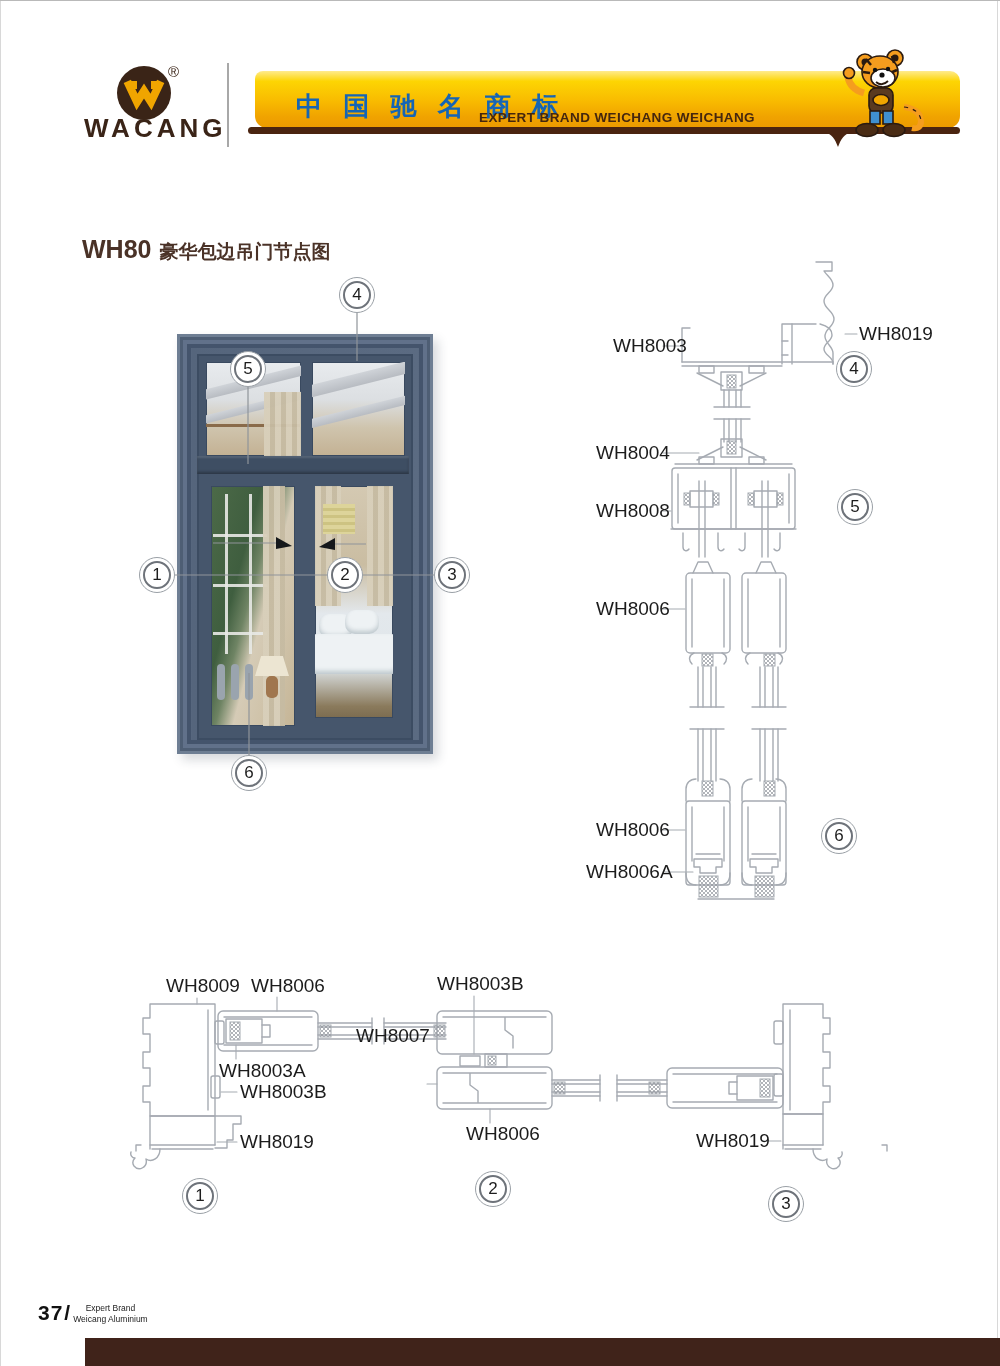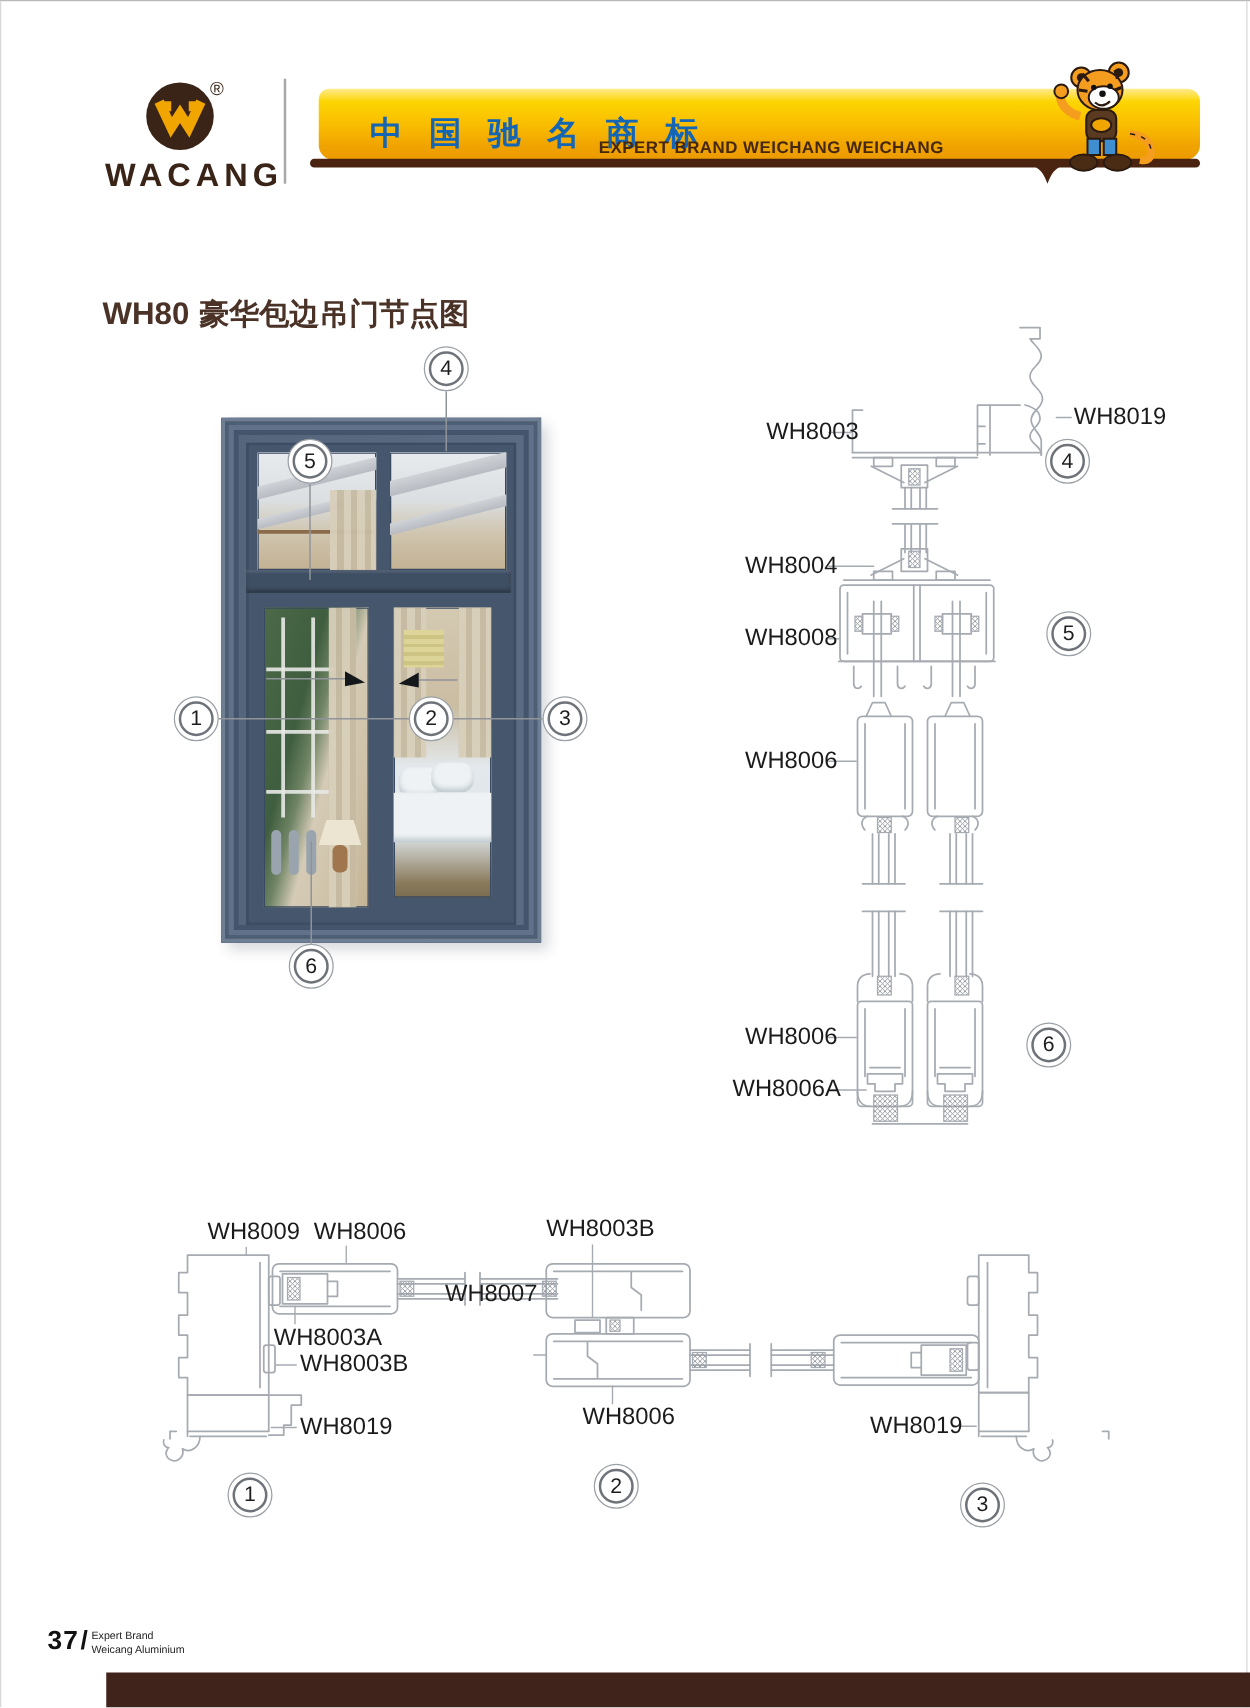--- a/index.html
+++ b/index.html
@@ -4,42 +4,42 @@
 <style>
   html,body{margin:0;padding:0;background:#fff;}
   .page{position:relative;width:1000px;height:1366px;background:#fff;overflow:hidden;
         font-family:"Liberation Sans","DejaVu Sans",sans-serif;
         border-top:1px solid #b9b9b9;box-sizing:border-box;}
   .edge{position:absolute;top:0;bottom:0;width:1px;background:#d8d8d8;}
   .abs{position:absolute;}
 
   
   .logo-circle{position:absolute;left:116px;top:64px;width:56px;height:56px;}
-  .brand-word{position:absolute;left:84px;top:124px;width:132px;text-align:center;
+  .brand-word{position:absolute;left:84px;top:112px;width:132px;text-align:center;
               font-size:26px;font-weight:bold;letter-spacing:4px;color:#3a2417;}
   .reg-mark{position:absolute;left:168px;top:62px;font-size:15px;color:#3a2417;}
   .divider{position:absolute;left:227px;top:62px;width:2px;height:84px;background:#a8a8a8;}
   .banner{position:absolute;left:255px;top:70px;width:705px;height:57px;
           background:linear-gradient(180deg,#ffeb8d 0%,#fdd503 18%,#f8b900 55%,#f0a300 80%,#eb9a00 100%);
           border-radius:8px 10px 12px 12px;}
   .banner-brown{position:absolute;left:248px;top:126px;width:712px;height:7px;background:#4a2410;border-radius:4px;}
   .banner-notch{position:absolute;left:824px;top:131px;width:28px;height:17px;}
   .cn-left{position:absolute;left:296px;top:88px;font-size:26px;font-weight:bold;
            letter-spacing:7px;color:#1565b5;}
   .cn-right{position:absolute;left:479px;top:75px;font-size:29px;font-weight:bold;
             letter-spacing:2px;color:#45270e;white-space:nowrap;}
   .cn-right .gap{display:inline-block;width:44px;}
   .en-line{position:absolute;left:479px;top:109px;font-size:13.5px;font-weight:bold;
            letter-spacing:.4px;color:#45270e;white-space:nowrap;}
   .tiger{position:absolute;left:842px;top:44px;width:92px;height:100px;}
 
   
   .title{position:absolute;left:82px;top:234px;color:#4a3227;white-space:nowrap;}
   .title .model{font-size:25px;font-weight:bold;vertical-align:baseline;margin-top:27px;}
-  .title .name{font-size:24px;font-weight:bold;margin-left:8px;}
+  .title .name{font-size:19px;font-weight:bold;margin-left:8px;}
 
   
   .door{position:absolute;left:177px;top:333px;width:256px;height:420px;
         background:linear-gradient(90deg,#71809a,#55657c 6%,#5b6b82 94%,#42526a);
         box-shadow:inset 0 0 0 3px #6e7e93,inset 0 0 0 6px #4e5e74,inset 0 0 0 10px #61718a,
                    inset 0 0 0 14px #44546c, 5px 6px 10px rgba(40,50,65,.18);}
   .door-inner{position:absolute;left:20px;top:20px;right:20px;bottom:14px;background:#46566c;
               box-shadow:inset 0 0 0 2px #3c4c62;}
   .glass{position:absolute;overflow:hidden;box-shadow:inset 0 0 0 1px #39495f;}
   .g-transom{background:linear-gradient(180deg,#e8ebee 0%,#dcdfe2 40%,#cfc4ad 70%,#c3b193 100%);}
@@ -60,21 +60,21 @@
   
   .co{position:absolute;width:36px;height:36px;border:1px solid #9aa0a6;border-radius:50%;
       background:#fff;display:flex;align-items:center;justify-content:center;box-sizing:border-box;}
   .co .in{width:28px;height:28px;border:2px solid #6e737a;border-radius:50%;display:flex;
           align-items:center;justify-content:center;font-size:17px;color:#1d1d1d;box-sizing:border-box;}
 
   
   .plabel{position:absolute;font-size:19px;color:#1b1b1b;white-space:nowrap;}
 
   
-  .foot{position:absolute;left:38px;top:1300px;display:flex;align-items:flex-start;}
+  .foot{position:absolute;left:38px;top:1300px;display:flex;align-items:flex-start;text-align:center;}
   .foot .num{font-size:21px;font-weight:900;color:#111;letter-spacing:1px;}
   .foot .slash{font-size:21px;font-weight:900;color:#111;margin:0 3px 0 1px;}
   .foot .small{font-size:8.5px;line-height:1.25;color:#222;margin-top:2px;}
   .footbar{position:absolute;left:85px;top:1337px;width:915px;height:29px;background:#40231a;}
 </style>
 </head>
 <body>
 
 <div class="page">
   <div class="edge" style="left:0"></div>

